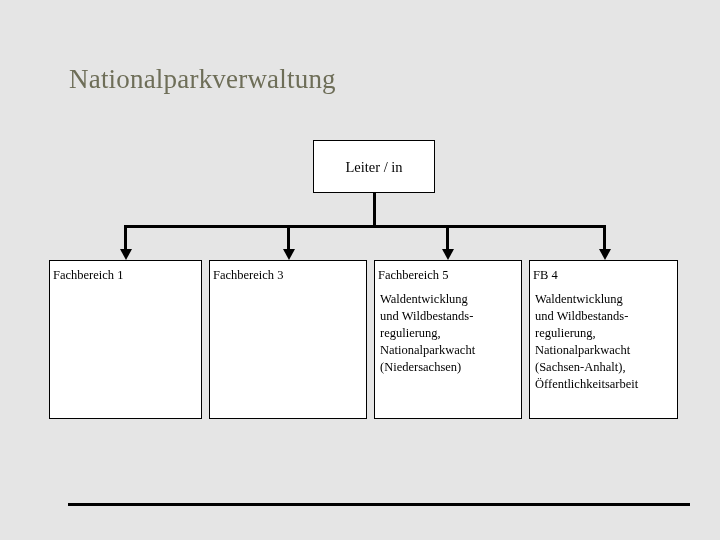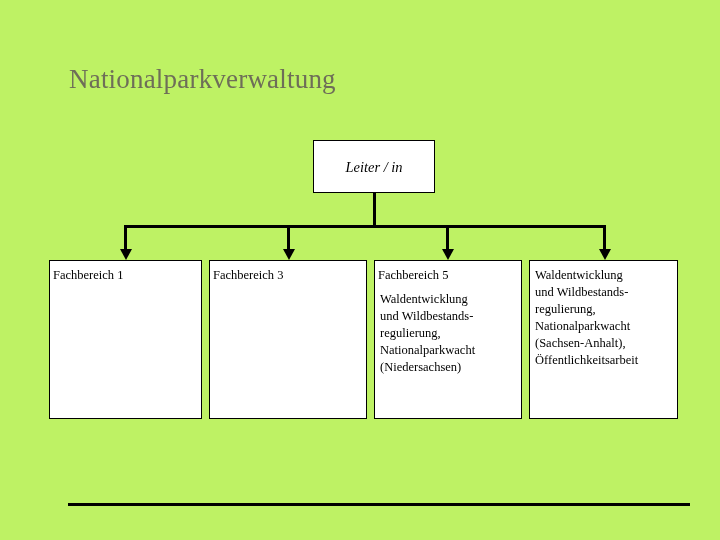--- a/index.html
+++ b/index.html
@@ -8,21 +8,21 @@
     padding: 0;
     background: #ffffff;
   }
   body {
     font-family: "Liberation Serif", "DejaVu Serif", serif;
   }
   #slide {
     position: relative;
     width: 720px;
     height: 540px;
-    background: #bef264;
+    background: #e5e5e5;
     overflow: hidden;
   }
 
   
   #slide-title {
     position: absolute;
     left: 69px;
     top: 62px;
     width: 590px;
     font-family: "Liberation Serif", "DejaVu Serif", serif;
@@ -50,21 +50,20 @@
     display: flex;
     align-items: center;
     justify-content: center;
   }
   #leader-box .node-title {
     font-size: 14.5px;
     line-height: 18px;
     color: #000000;
     text-align: center;
     font-weight: normal;
-    font-style: italic;
   }
 
   
   .dept-box {
     top: 260px;
     height: 159px;
     padding-top: 6px;
     text-align: left;
   }
   .dept-box .node-title {
@@ -181,20 +180,21 @@
   <div id="dept-box-2" class="node-box dept-box">
     <div class="node-title">Fachbereich 5</div>
     <div class="node-body">Waldentwicklung
 und Wildbestands-
 regulierung,
 Nationalparkwacht
 (Niedersachsen)</div>
   </div>
 
   <div id="dept-box-3" class="node-box dept-box">
+    <div class="node-title">FB 4</div>
     <div class="node-body">Waldentwicklung
 und Wildbestands-
 regulierung,
 Nationalparkwacht
 (Sachsen-Anhalt),
 Öffentlichkeitsarbeit</div>
   </div>
 
   <div id="bottom-rule"></div>
 

